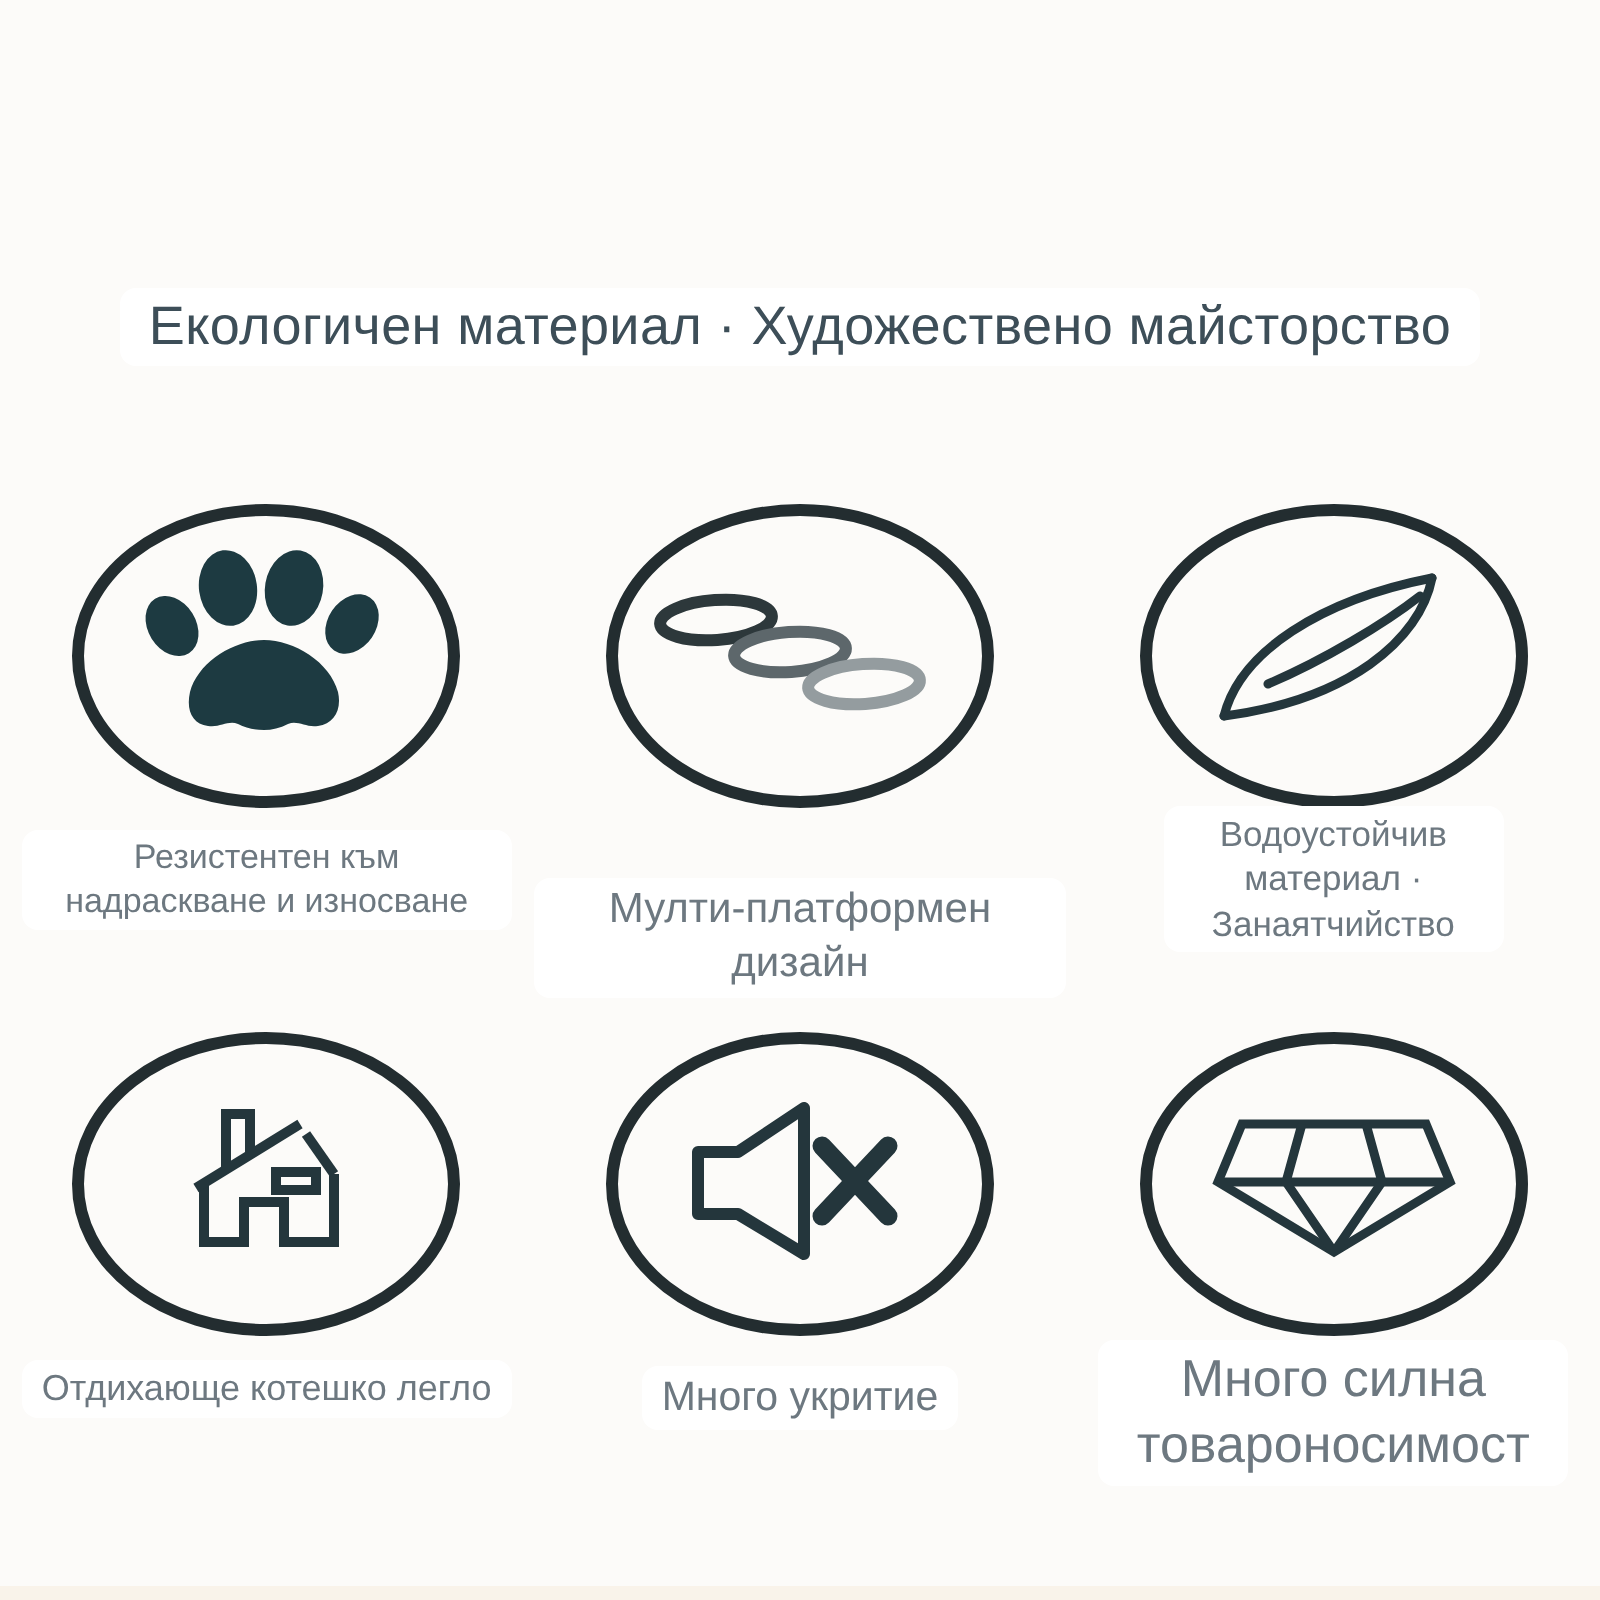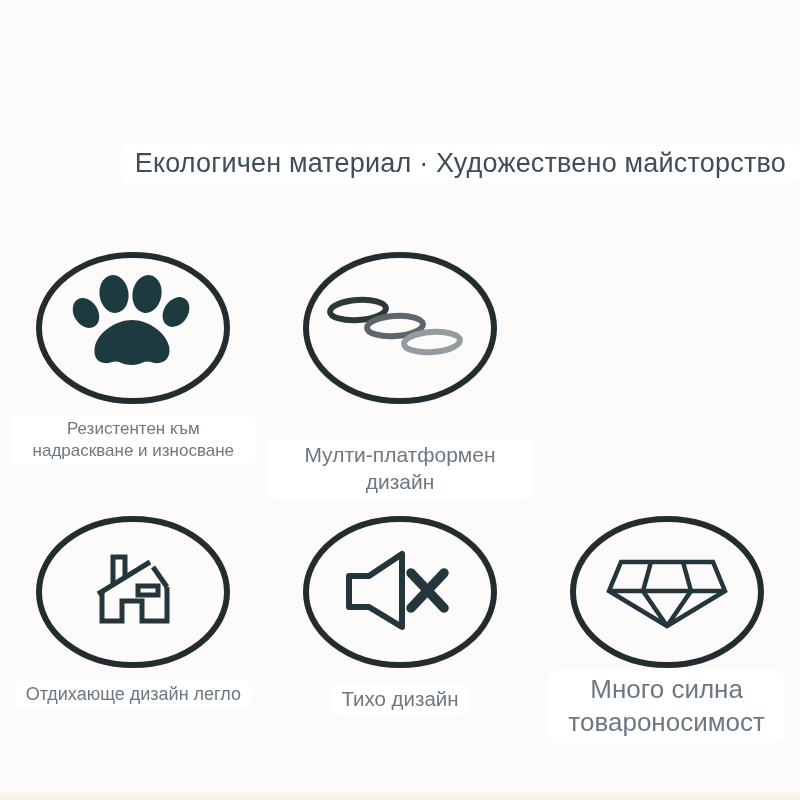--- a/index.html
+++ b/index.html
@@ -10,21 +10,21 @@
   .page{
     position:relative;
     width:800px;height:800px;
     margin:0 auto;
     background:var(--bg);
     overflow:hidden;
   }
   .title{
     position:absolute;
     top:144px;left:0;right:0;
-    text-align:right;
+    text-align:center;
     font-size:27px;
     letter-spacing:.2px;
     color:var(--title);
   }
   .title .inner{
     display:inline-block;
     background:var(--box);
     border-radius:8px;
     padding:4px 14px;
   }
@@ -103,55 +103,68 @@
           <g fill="none" stroke-width="6">
             <ellipse cx="63" cy="62" rx="28" ry="10" stroke="var(--ring_dark)" transform="rotate(-4 63 62)"></ellipse>
             <ellipse cx="100" cy="78" rx="28" ry="10" stroke="var(--ring_mid)" transform="rotate(-4 100 78)"></ellipse>
             <ellipse cx="137" cy="94" rx="28" ry="10" stroke="var(--ring_light)" transform="rotate(-4 137 94)"></ellipse>
           </g>
         </svg>
       </div>
       <div class="label">Мулти-платформен дизайн</div>
     </div>
 
+    <div class="cell cell-3">
+      <div class="icon-wrap">
+        <svg viewBox="0 0 210 160" width="210" height="160">
+          <ellipse class="oval" cx="105" cy="80" rx="94" ry="73"></ellipse>
+          <g class="ic" stroke-width="4.5" stroke-linecap="round">
+            <path d="M50,110 C58,78 98,52 154,41"></path>
+            <path d="M154,41 C148,72 112,102 50,110"></path>
+            <path d="M72,94 C100,82 130,64 148,50"></path>
+          </g>
+        </svg>
+      </div>
+      <div class="label">Водоустойчив материал · Занаятчийство</div>
+    </div>
 
   </div>
 
   <div class="row row2">
 
     <div class="cell cell-4">
       <div class="icon-wrap">
         <svg viewBox="0 0 210 160" width="210" height="160">
           <ellipse class="oval" cx="105" cy="80" rx="94" ry="73"></ellipse>
           <g class="ic" stroke-width="5" stroke-linejoin="miter">
             <path d="M74,79 L74,109 L94,109 L94,89 L114,89 L114,109 L139,109 L139,75"></path>
             <path d="M70,82 L122,50"></path>
             <path d="M125,55 L139,75"></path>
             <path d="M85,72 L85,45 L97,45 L97,65"></path>
             <rect x="110" y="74" width="20" height="9"></rect>
           </g>
         </svg>
       </div>
-      <div class="label">Отдихающе дизайн легло</div>
+      <div class="label">Отдихающе котешко легло</div>
     </div>
 
     <div class="cell cell-5">
       <div class="icon-wrap">
         <svg viewBox="0 0 210 160" width="210" height="160">
           <ellipse class="oval" cx="105" cy="80" rx="94" ry="73"></ellipse>
           <g class="ic" stroke-width="6" stroke-linejoin="round">
             <path d="M54,64 L74,64 L107,42 L107,115 L74,95 L54,95 Z"></path>
           </g>
           <g class="ic" stroke-width="9.5" stroke-linecap="round">
             <path d="M116,61 L149,96"></path>
             <path d="M149,61 L116,96"></path>
           </g>
         </svg>
       </div>
-      <div class="label">Тихо дизайн</div>
+      <div class="label">Много укритие</div>
     </div>
 
     <div class="cell cell-6">
       <div class="icon-wrap">
         <svg viewBox="0 0 210 160" width="210" height="160">
           <ellipse class="oval" cx="105" cy="80" rx="94" ry="73"></ellipse>
           <g class="ic" stroke-width="4.5" stroke-linejoin="miter">
             <path d="M59,50 L151,50 L163,79 L105,114 L47,79 Z"></path>
             <path d="M47,79 L163,79"></path>
             <path d="M89,50 L81,79 L105,114"></path>

